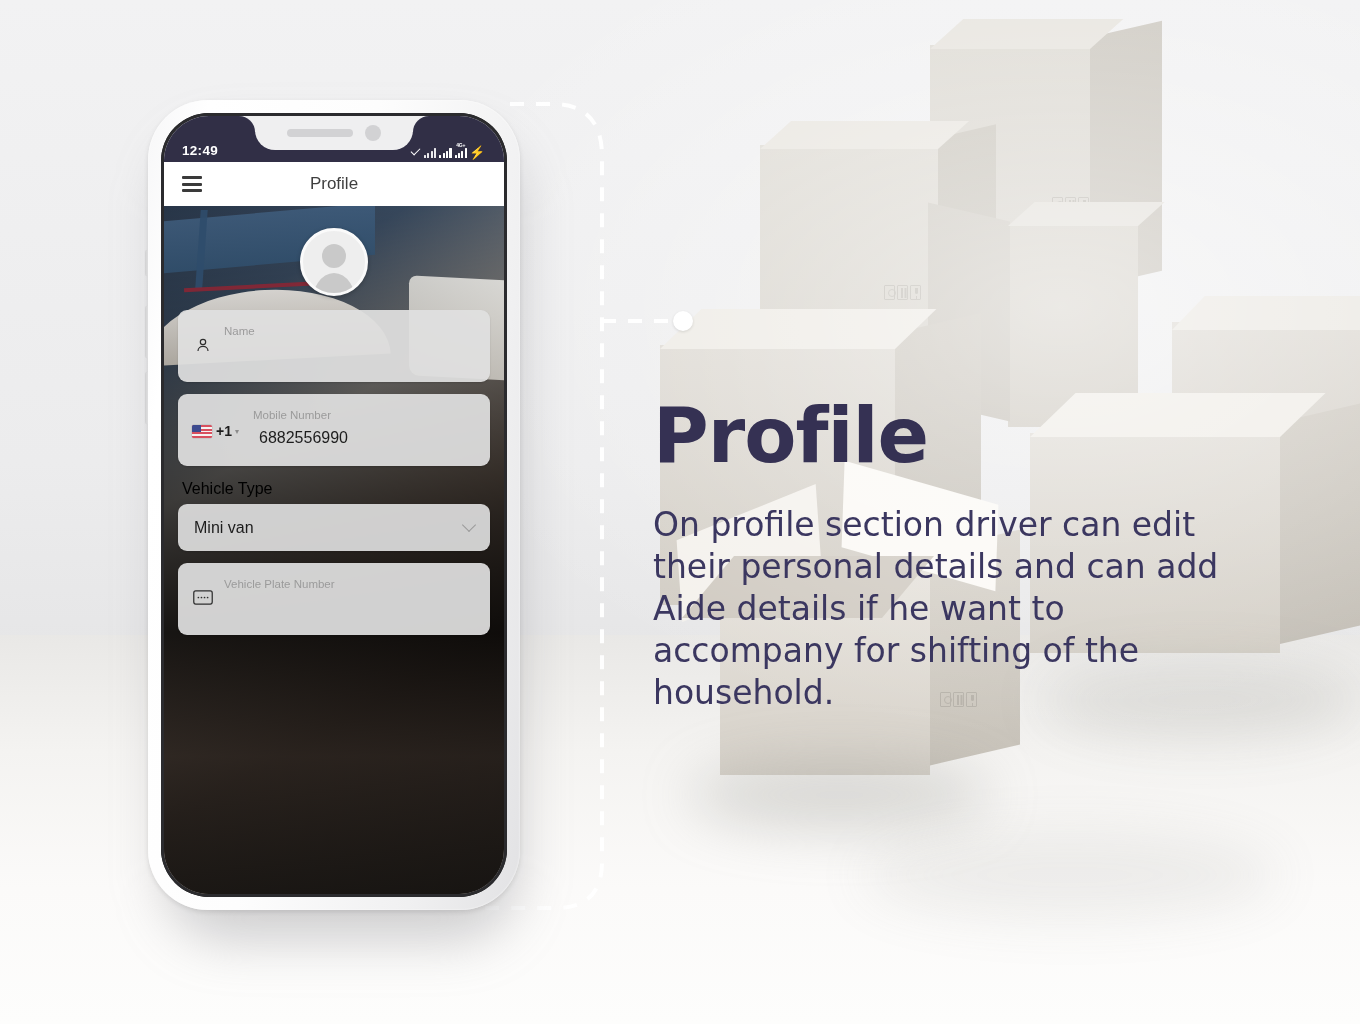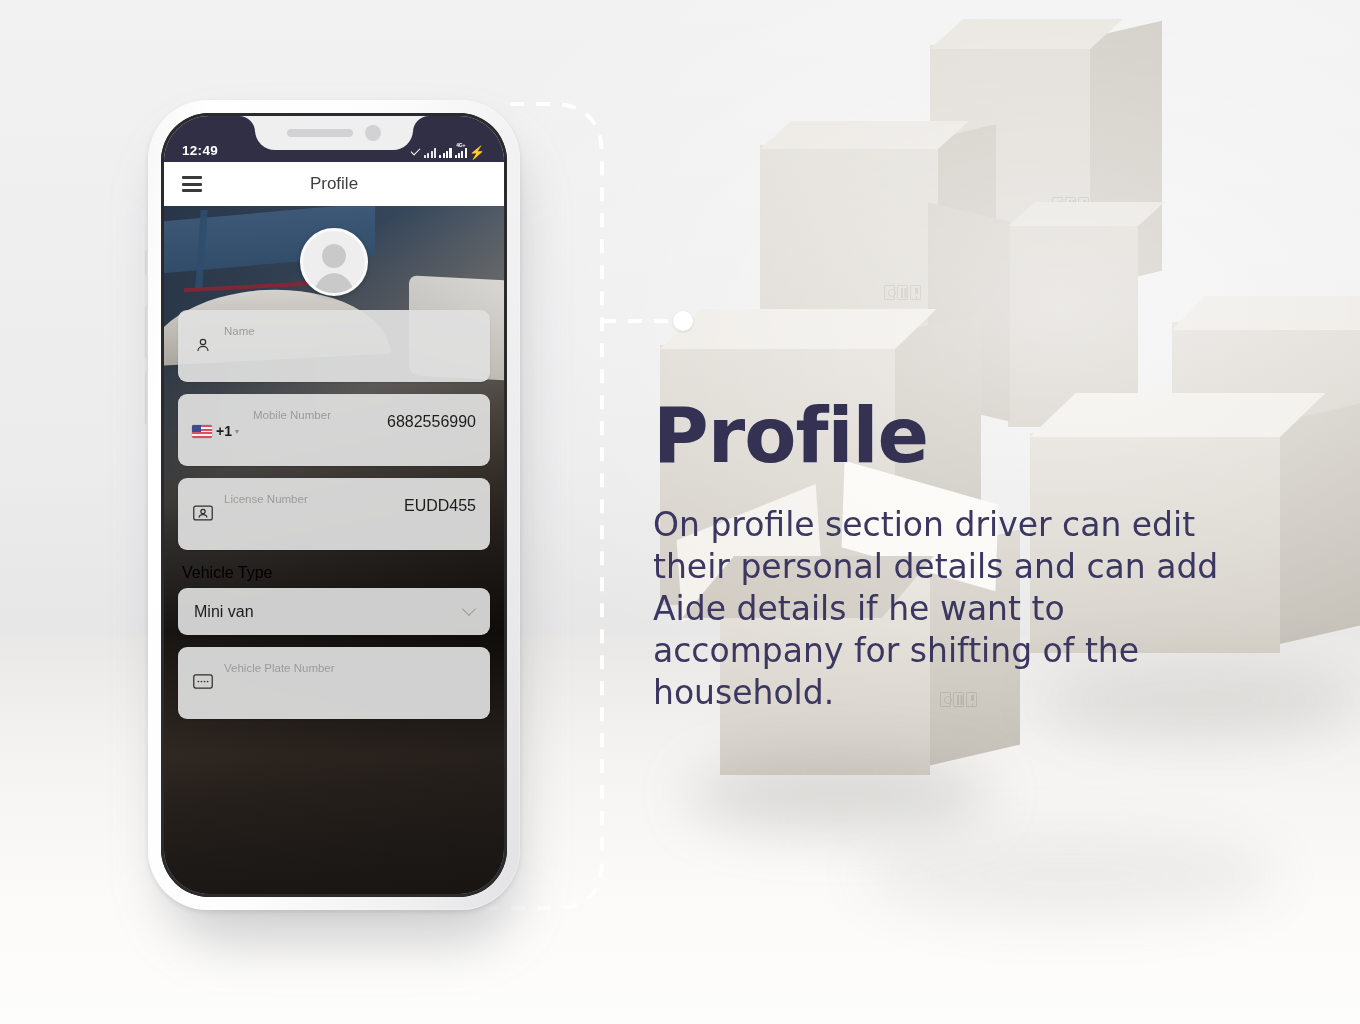--- a/index.html
+++ b/index.html
@@ -206,21 +206,21 @@
     padding:13px 14px 14px 14px;
     display:flex; align-items:flex-start; gap:10px;
     position:relative;
     box-shadow:0 1px 2px rgba(0,0,0,.14);
     min-height:72px;
   }
   .field .fi-icon {
     width:22px; flex:0 0 22px; display:flex; align-items:center; justify-content:center;
     margin-top:14px; color:#2e2e2e;
   }
-  .field .fi-body { flex:1; display:flex; flex-direction:row;justify-content:space-between; }
+  .field .fi-body { flex:1; display:flex; flex-direction:column;justify-content:space-between; }
   .fi-label { font-size:11.5px; color:#9b9b9b; line-height:16px; }
   .fi-value { font-size:16px; color:#1d1d1d; line-height:24px; margin-top:3px; }
 
   .flagbox { display:flex; align-items:center; gap:4px; margin-top:16px; flex:0 0 auto; }
   .flag {
     width:20px; height:13px; position:relative; overflow:hidden; border-radius:1.5px;
     background:repeating-linear-gradient(180deg,#d8505f 0,#d8505f 1.85px,#f6f2f2 1.85px,#f6f2f2 3.7px);
     box-shadow:0 0 0 .5px rgba(0,0,0,.12);
   }
   .flag:after{
@@ -425,33 +425,20 @@
                 <span class="flag"></span>
                 <span class="ccode">+1</span>
                 <span class="ccaret">▾</span>
               </div>
               <div class="fi-body" style="padding-left:4px;">
                 <span class="fi-label">Mobile Number</span>
                 <span class="fi-value" style="margin-left:6px;">6882556990</span>
               </div>
             </div>
 
-            <div class="field">
-              <div class="fi-icon">
-                <svg width="20" height="16" viewBox="0 0 26 20" fill="none" stroke="#2e2e2e" stroke-width="1.6">
-                  <rect x="1" y="1" width="24" height="18" rx="2.5"></rect>
-                  <circle cx="13" cy="8" r="2.8"></circle>
-                    <path d="M8 16c0-2.5 2.3-4 5-4s5 1.5 5 4"></path>
-                </svg>
-              </div>
-              <div class="fi-body">
-                <span class="fi-label">License Number</span>
-                <span class="fi-value">EUDD455</span>
-              </div>
-            </div>
 
             <div id="vehicle-type-label">Vehicle Type</div>
             <div id="select-vehicle">
               <span class="sv-val">Mini van</span>
               <span class="chev"></span>
             </div>
 
             <div class="field">
               <div class="fi-icon">
                 <svg width="20" height="15" viewBox="0 0 26 19" fill="none" stroke="#2e2e2e" stroke-width="1.6">

